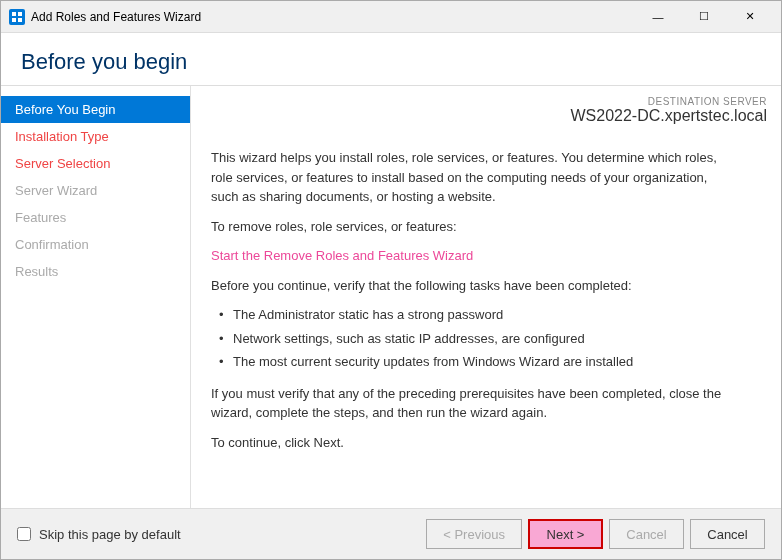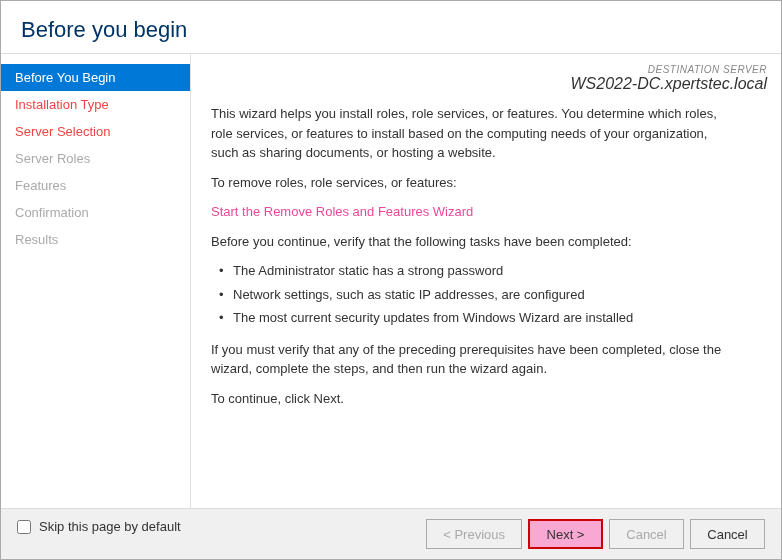--- a/index.html
+++ b/index.html
@@ -104,34 +104,33 @@
       overflow-y: auto;
       position: relative;
     }
     .destination-server {
       position: absolute;
       top: 10px;
       right: 14px;
       text-align: right;
       font-size: 11px;
       color: #555;
-      font-style: italic;
     }
     .destination-server .label {
       font-size: 10px;
       text-transform: uppercase;
       color: #888;
       letter-spacing: 0.5px;
     }
     .dest-name {
       font-size: 16px;
       color: #333;
     }
     .main-text {
-      margin-top: 34px;
+      margin-top: 46px;
       color: #333;
       line-height: 1.5;
       max-width: 520px;
     }
     .main-text p {
       margin-bottom: 10px;
     }
     .link-blue {
       color: #ec4899;
       text-decoration: none;
@@ -150,21 +149,21 @@
     .bullet-list li::before {
       content: '•';
       position: absolute;
       left: 0;
     }
     .footer-area {
       background: #f0f0f0;
       border-top: 1px solid #ddd;
       padding: 10px 16px;
       display: flex;
-      align-items: flex-start;
+      align-items: center;
       flex-shrink: 0;
     }
     .skip-checkbox {
       display: flex;
       align-items: center;
       gap: 8px;
       flex: 1;
       color: #333;
     }
     .skip-checkbox input[type="checkbox"] {
@@ -197,32 +196,48 @@
     .btn.install-btn {
       color: #aaa;
       cursor: default;
     }
   </style>
 </head>
 <body>
 
 <div class="window">
 
+  <div class="title-bar">
+    <div class="title-bar-icon">
+      <svg width="12" height="12" viewBox="0 0 12 12">
+        <rect x="1" y="1" width="4" height="4" fill="white"></rect>
+        <rect x="7" y="1" width="4" height="4" fill="white"></rect>
+        <rect x="1" y="7" width="4" height="4" fill="white"></rect>
+        <rect x="7" y="7" width="4" height="4" fill="white"></rect>
+      </svg>
+    </div>
+    <span class="title-bar-text">Add Roles and Features Wizard</span>
+    <div class="title-bar-controls">
+      <button class="title-btn">—</button>
+      <button class="title-btn">☐</button>
+      <button class="title-btn close">✕</button>
+    </div>
+  </div>
 
   <div class="header-bar">
     <h1 class="header-title">Before you begin</h1>
   </div>
 
   <div class="content-area">
 
     <div class="sidebar">
     <div class="sidebar-item active">Before You Begin</div>
         <div class="sidebar-item">Installation Type</div>
         <div class="sidebar-item">Server Selection</div>
-        <div class="sidebar-item disabled">Server Roles</div>
+        <div class="sidebar-item disabled">Server Wizard</div>
         <div class="sidebar-item disabled">Features</div>
         <div class="sidebar-item disabled">Confirmation</div>
         <div class="sidebar-item disabled">Results</div>
       </div>
 
     <div class="main-content">
       <div class="destination-server">
         <div class="label">DESTINATION SERVER</div>
         <div class="dest-name">WS2022-DC.xpertstec.local</div>
       </div>

